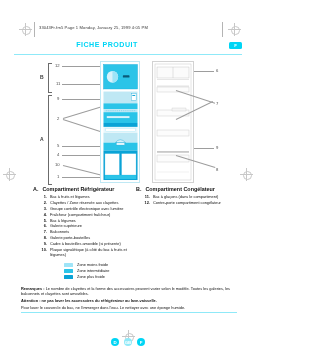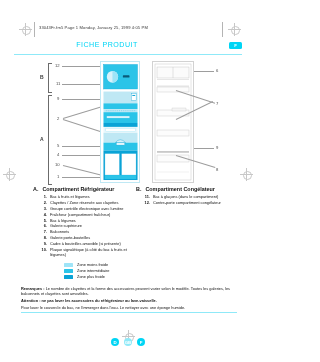--- a/index.html
+++ b/index.html
@@ -26,21 +26,21 @@
   
   .runhead{
     position:absolute;left:39px;top:25px;
     font-size:4.1px;letter-spacing:.12px;color:#3a3a3a;white-space:nowrap;
   }
 
   
   .title-band{position:absolute;left:14px;top:41px;width:228px;height:12px;}
   .title{
     position:absolute;left:0;top:0;width:186px;text-align:center;
-    font-size:7.1px;font-weight:normal;color:#00d5f5;letter-spacing:.5px;
+    font-size:7.1px;font-weight:bold;color:#00d5f5;letter-spacing:.5px;
   }
   .title-badge{
     position:absolute;right:0;top:.5px;width:13px;height:7.5px;border-radius:1.5px;
     background:#00d5f5;color:#ffffff;font-size:4.4px;font-weight:bold;
     display:flex;align-items:center;justify-content:center;
   }
   .title-rule{position:absolute;left:14px;top:54px;width:228px;height:1px;background:#8fe9f8;}
 
   
   .figure{position:absolute;left:0;top:57px;width:256px;height:128px;}

